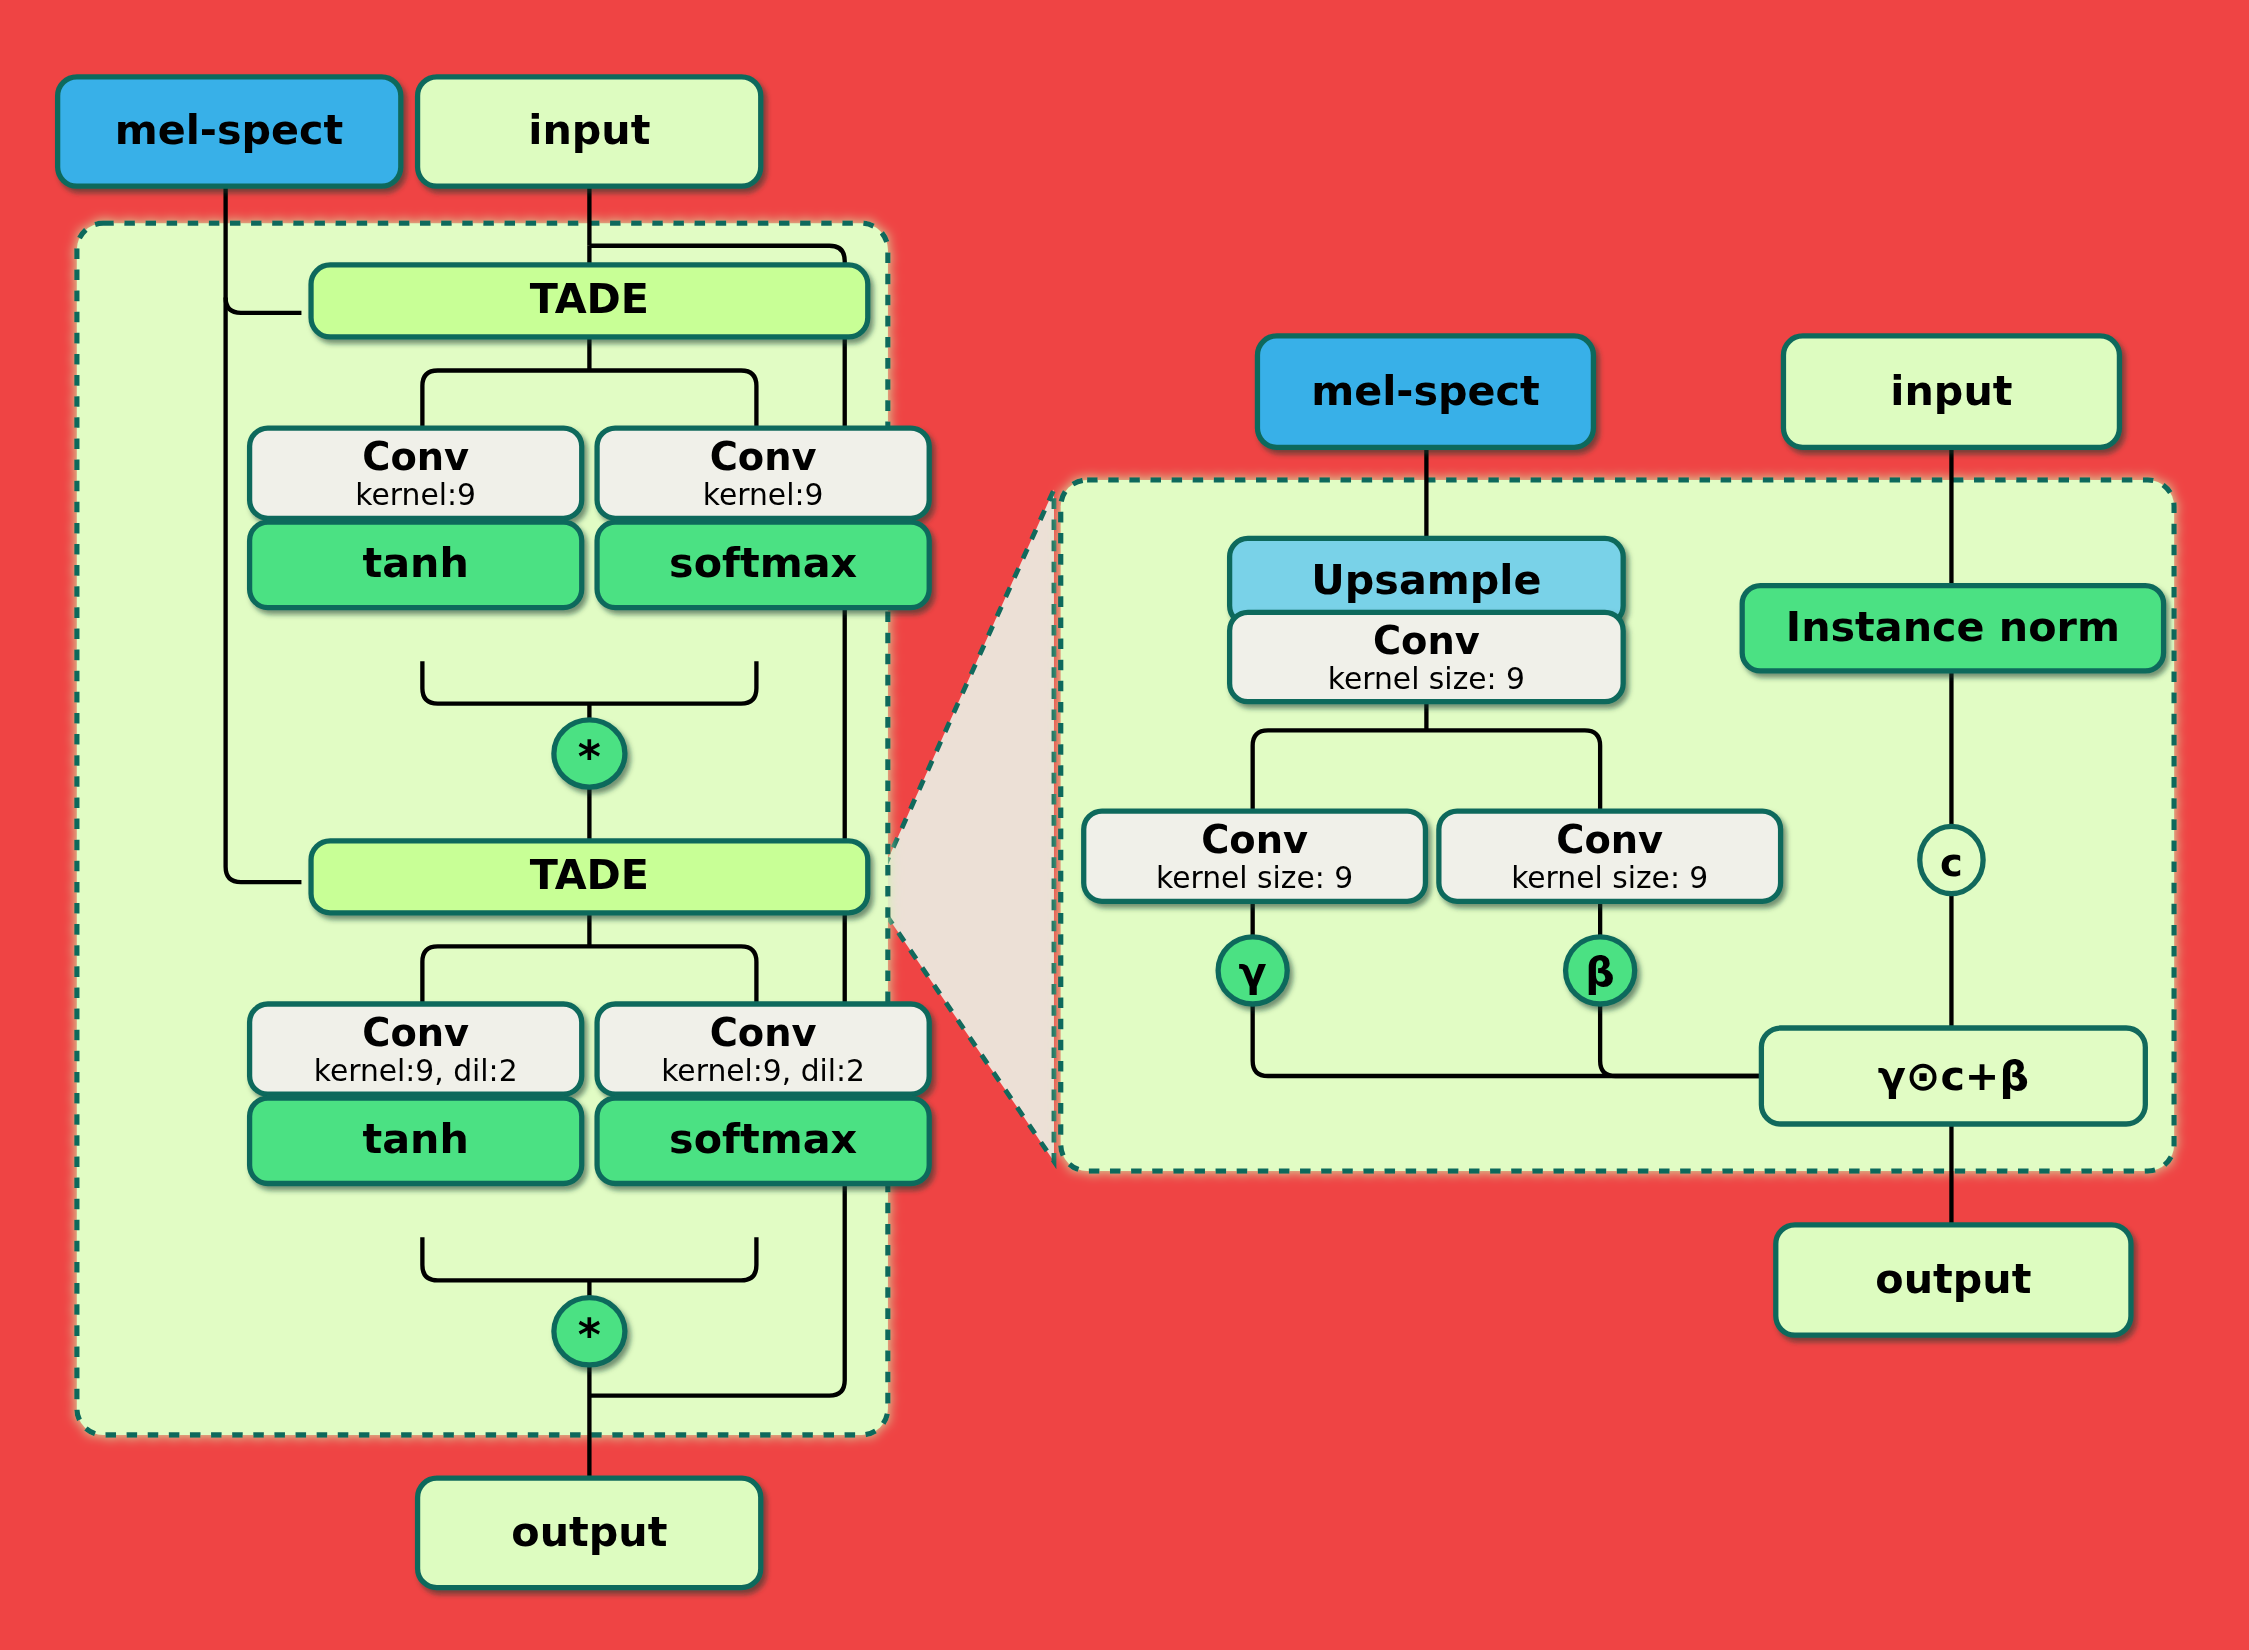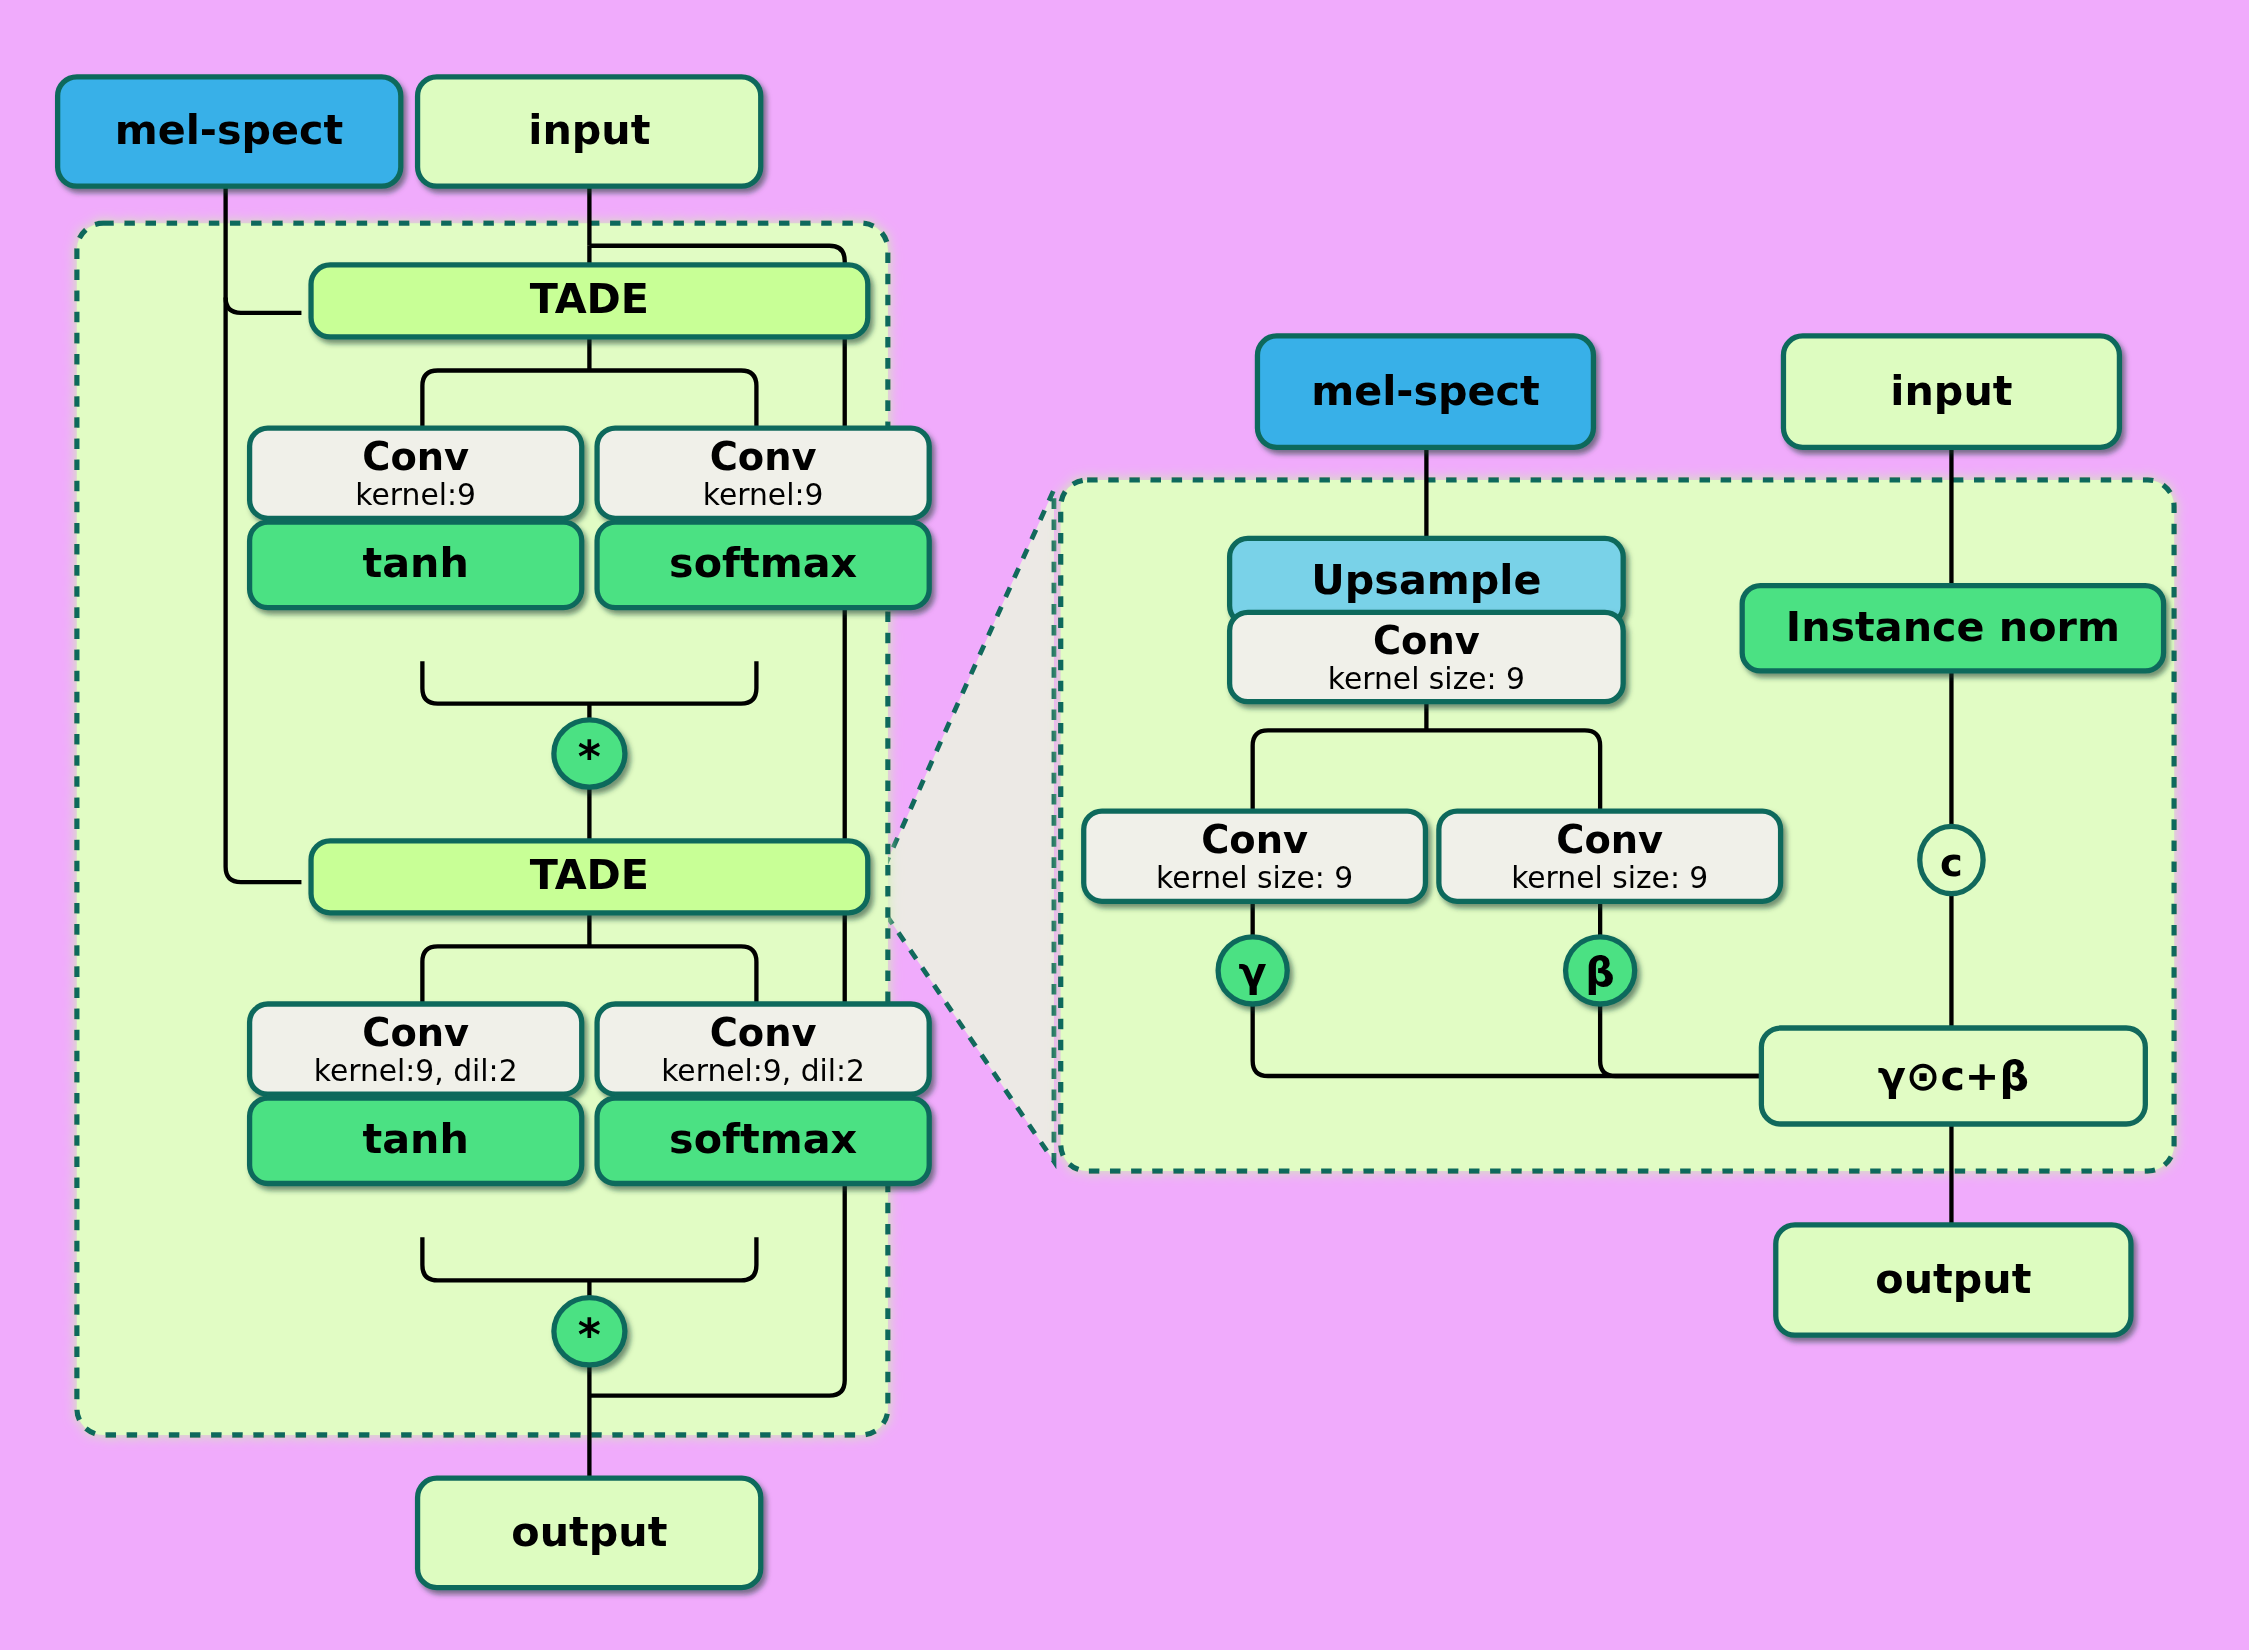--- a/index.html
+++ b/index.html
@@ -10,21 +10,21 @@
   body {
     width: 2250px;
     height: 1650px;
     overflow: hidden;
     font-family: "DejaVu Sans", sans-serif;
   }
   #root {
     position: relative;
     width: 2250px;
     height: 1650px;
-    background: #f0abfc;
+    background: #ef4444;
   }
   svg.diagram {
     position: absolute;
     top: 0; left: 0;
     width: 2250px;
     height: 1650px;
     display: block;
   }
   .node-label {
     font-family: "DejaVu Sans", sans-serif;

